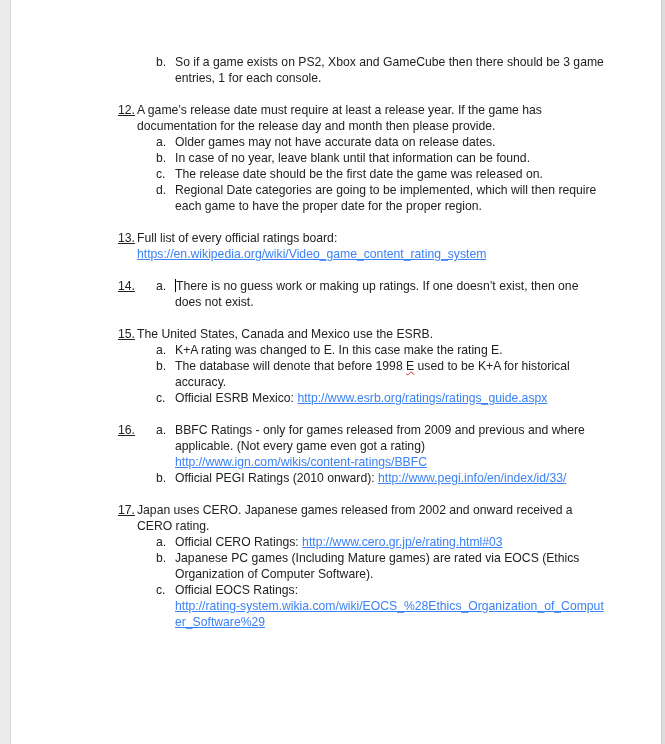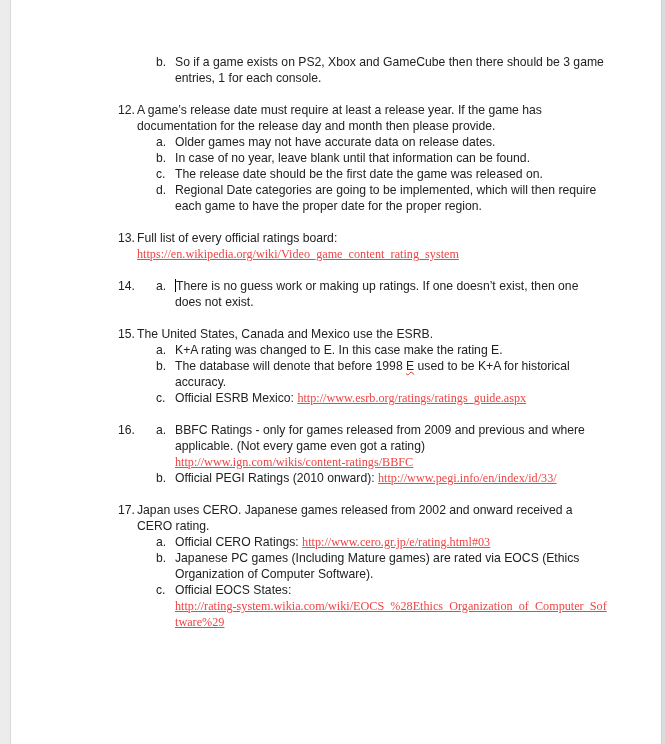--- a/index.html
+++ b/index.html
@@ -18,25 +18,25 @@
   .gutter-right {
     position: absolute; right: 0; top: 0; width: 3px; height: 744px;
     background: #dcdcdc; border-left: 1px solid #cfcfcf;
   }
   .page {
     position: absolute; left: 11px; top: 0; width: 650px; height: 744px;
     background: #fff;
   }
   .content { position: absolute; left: 107px; top: 54px; width: 490px; line-height: 16px; }
   .item { position: relative; padding-left: 19px; margin-bottom: 16px; }
-  .item .num { position: absolute; left: 0; top: 0; }
+  .item .num { position: absolute; left: 0; top: 0; text-decoration: underline; }
   .sub { position: relative; padding-left: 57px; }
   .sub .letter { position: absolute; left: 38px; top: 0; }
   .cont-only { margin-bottom: 16px; }
-  a, .link { color: #ef4444; text-decoration: underline; font-family: Liberation Serif, serif; }
+  a, .link { color: #3b82f6; text-decoration: underline; }
   .cursor { display: inline-block; width: 1px; height: 13px; background: #000; vertical-align: -2px; margin-right: 0px; }
   .spell { text-decoration: underline wavy #d93025; text-decoration-thickness: 1px; }
 </style>
 </head>
 <body>
 
 <div class="gutter-left"></div>
 <div class="page">
   <div class="content">
 
@@ -116,20 +116,20 @@
       <div class="sub" style="margin-left:-19px">
         <span class="letter">a.</span>
         <span>Official CERO Ratings: </span><span class="link">http://www.cero.gr.jp/e/rating.html#03</span>
       </div>
       <div class="sub" style="margin-left:-19px">
         <span class="letter">b.</span>
         <span>Japanese PC games (Including Mature games) are rated via EOCS (Ethics Organization of Computer Software).</span>
       </div>
       <div class="sub" style="margin-left:-19px">
         <span class="letter">c.</span>
-        <span>Official EOCS States:</span>
+        <span>Official EOCS Ratings:</span>
         <div style="word-break: break-all;"><span class="link">http://rating-system.wikia.com/wiki/EOCS_%28Ethics_Organization_of_Computer_Software%29</span></div>
       </div>
     </div>
 
   </div>
 </div>
 <div class="gutter-right"></div>
 
 </body></html>

